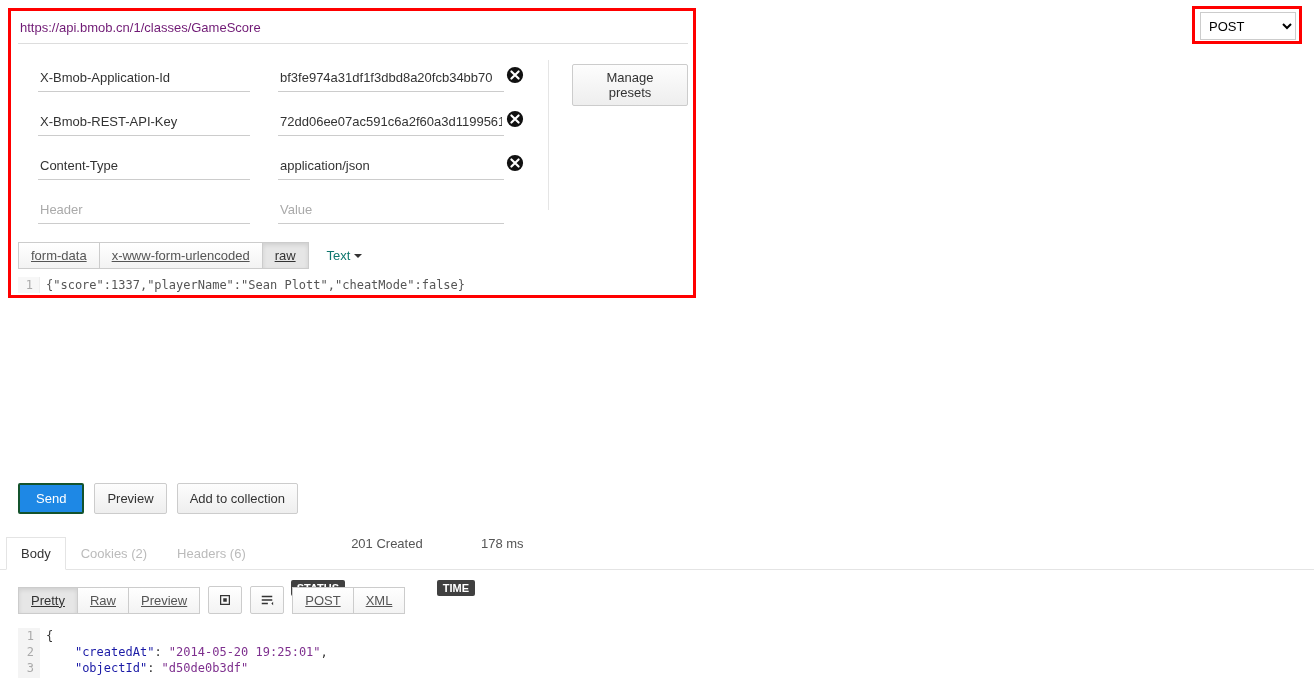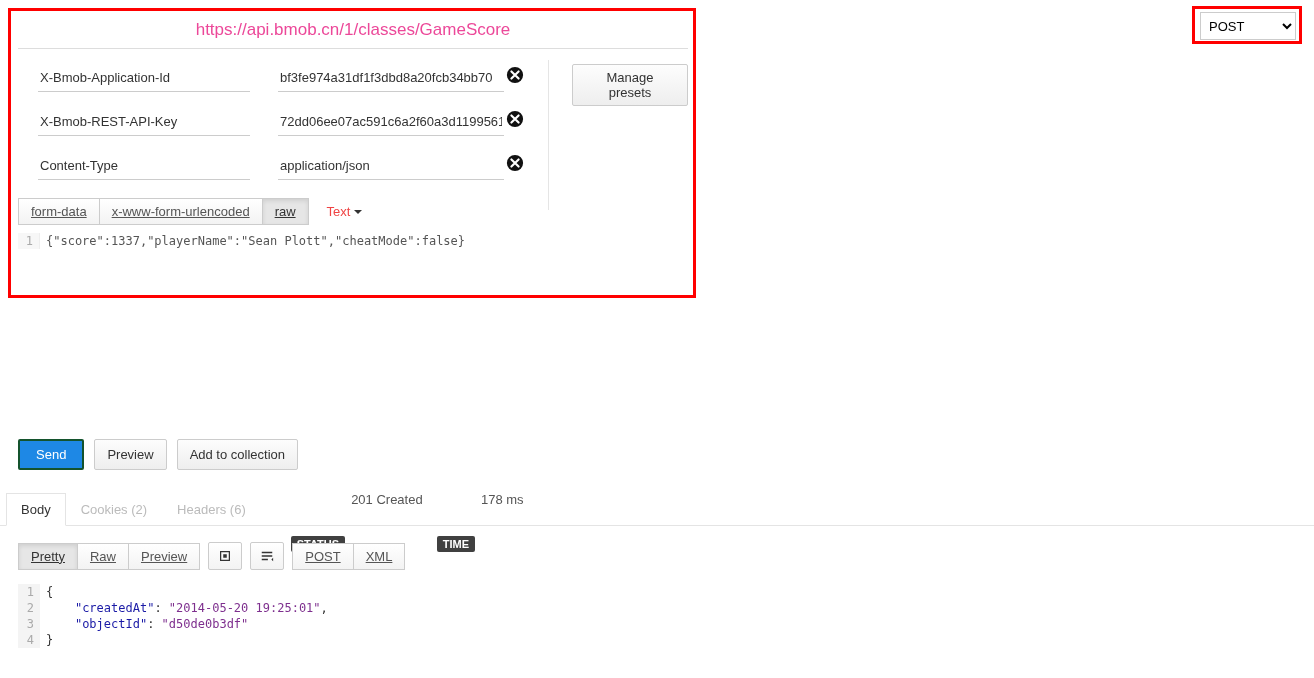--- a/index.html
+++ b/index.html
@@ -18,26 +18,25 @@
   .url-bar-slot {
     position: absolute;
     left: 18px;
     top: 16px;
     width: 670px;
   }
   .url-input {
     width: 100%;
     border: none;
     border-bottom: 1px solid #ddd;
-    font-size: 17px;
+    font-size: 13px;
     padding: 4px 2px 8px 2px;
-    color: #ec4899;
+    color: #701a75;
     outline: none;
     font-family: inherit;
-    text-align: center;
   }
   .method-wrap {
     position: absolute;
     top: 12px;
     right: 18px;
   }
   .method-select {
     width: 96px;
     height: 28px;
     border: 1px solid #ccc;
@@ -133,21 +132,21 @@
     text-decoration: underline;
   }
   .seg-btn + .seg-btn { border-left: none; }
   .seg-btn.active {
     background: #e6e6e6;
     box-shadow: inset 0 2px 4px rgba(0,0,0,.1);
     color: #333;
   }
   .text-dd {
     margin-left: 18px;
-    color: #ef4444;
+    color: #0f766e;
     font-size: 13px;
     cursor: pointer;
     display: inline-flex;
     align-items: center;
     gap: 4px;
   }
   .caret-down {
     width: 0;height: 0;border-left:4px solid transparent;border-right:4px solid transparent;border-top:4px solid #333;
   }
 
@@ -305,20 +304,24 @@
   </div>
   <div class="hdr-row">
     <input class="hdr-input hdr-key" value="Content-Type" style="">
     <input class="hdr-input hdr-val" value="application/json" style="">
     <span class="row-remove">
       <svg viewBox="0 0 20 20">
           <circle cx="10" cy="10" r="9" fill="#111"></circle>
           <path d="M6 6 L14 14 M14 6 L6 14" stroke="#fff" stroke-width="2.4" stroke-linecap="round"></path>
         </svg>
     </span>
+  </div>
+  <div class="hdr-row">
+    <input class="hdr-input hdr-key" placeholder="Header" style="">
+    <input class="hdr-input hdr-val" placeholder="Value" style="">
   </div>
 </div>
 
 <div class="body-type-row">
   <div class="seg-group">
     <button class="seg-btn">form-data</button>
     <button class="seg-btn">x-www-form-urlencoded</button>
     <button class="seg-btn active">raw</button>
   </div>
   <span class="text-dd">

